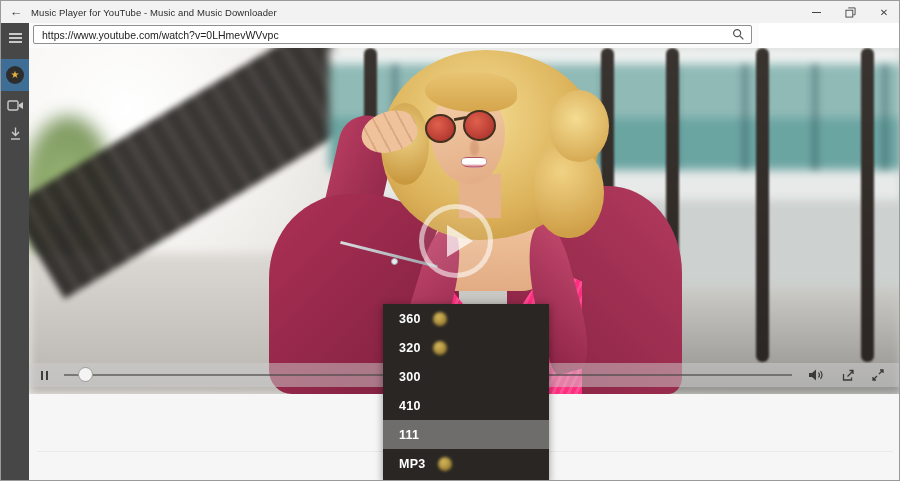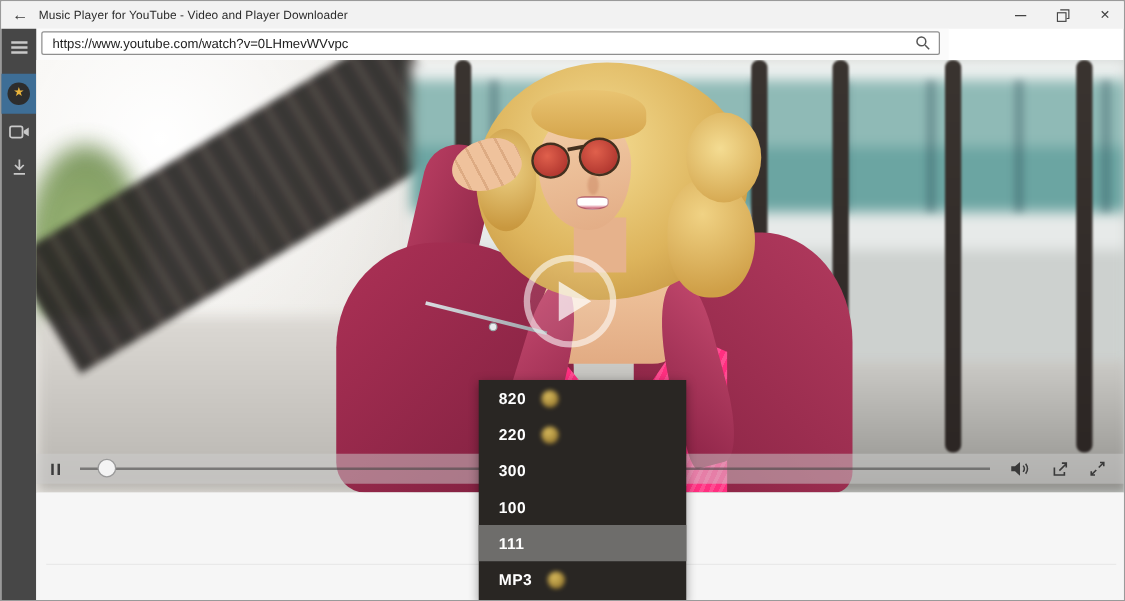--- a/index.html
+++ b/index.html
@@ -96,21 +96,21 @@
   .badge{width:14px;height:14px;border-radius:50%;margin-left:12px;background:radial-gradient(circle at 40% 35%,#eccb63,#8a6a20);filter:blur(1.5px);opacity:.9;}
   svg{display:block;}
 </style>
 </head>
 <body>
 
 <div id="app">
 
   <div class="titlebar">
     <div class="back-btn">←</div>
-    <div class="title-text">Music Player for YouTube - Video and Player Downloader</div>
+    <div class="title-text">Music Player for YouTube - Music and Music Downloader</div>
     <div class="win-controls">
       <div class="win-btn">
           <span class="min-glyph"></span>
         </div>
       <div class="win-btn">
         <svg width="11" height="11" viewBox="0 0 12 12">
             <path d="M3.5 1h7.5v7.5h-2" fill="none" stroke="#444" stroke-width="1"></path>
             <rect x="1" y="3.5" width="7.5" height="7.5" fill="none" stroke="#444" stroke-width="1"></rect>
           </svg>
       </div>
@@ -226,32 +226,32 @@
       </div>
     </div>
   </div>
 
   <div class="bottom">
     <div class="divider"></div>
   </div>
 
   <div class="qmenu">
     <div class="qrow">
-      <span>820</span>
+      <span>360</span>
       <span class="badge"></span>
     </div>
     <div class="qrow">
-      <span>220</span>
+      <span>320</span>
       <span class="badge"></span>
     </div>
     <div class="qrow">
       <span>300</span>
     </div>
     <div class="qrow">
-      <span>100</span>
+      <span>410</span>
     </div>
     <div class="qrow hl">
       <span>111</span>
     </div>
     <div class="qrow">
       <span>MP3</span>
       <span class="badge"></span>
     </div>
   </div>
 

